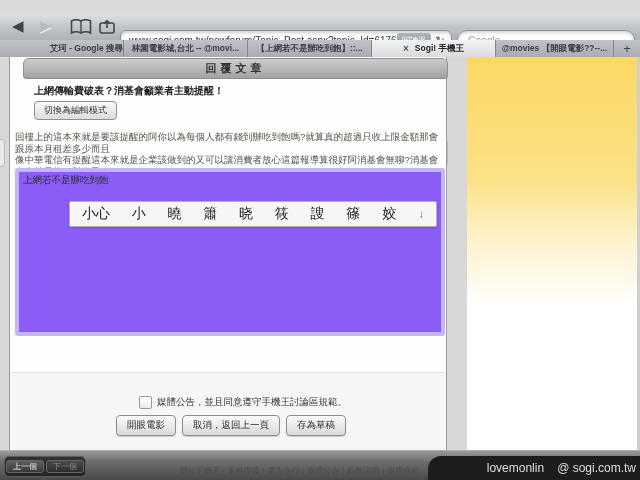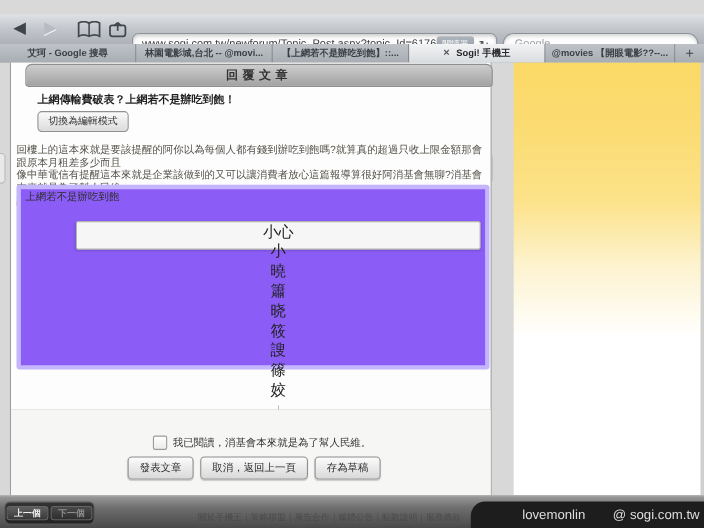--- a/index.html
+++ b/index.html
@@ -64,45 +64,45 @@
     background:linear-gradient(#fafafa,#dcdcdc);border:1px solid #909090;border-radius:4px;
     font-size:9px;color:#333;font-family:inherit;}
   .bodytext{position:absolute;left:5px;top:74px;width:430px;font-size:9.5px;line-height:11.5px;color:#55524a;}
   .textarea{position:absolute;left:5px;top:111px;width:430px;height:168px;background:#8b5cf6;
     border:4px solid #c4b5fd;border-radius:3px;box-sizing:border-box;font-size:9.5px;color:#2e2e2e;
     padding:2px 4px;}
   .ta-line{line-height:12px;}
   .composing{border-bottom:1px solid #4a4a4a;}
   .imebar{position:absolute;left:50px;top:29px;width:368px;height:26px;background:#f6f6f6;
     border:1px solid #b3b3b3;border-radius:2px;box-shadow:0 1px 2px rgba(0,0,0,.15);
-    display:flex;align-items:center;justify-content:space-between;padding:0 12px;box-sizing:border-box;flex-direction:column;}
+    display:flex;align-items:center;justify-content:space-between;padding:0 12px;box-sizing:border-box;}
   .cand{font-size:14px;color:#222;white-space:nowrap;}
   .cand-more{font-size:12px;color:#8a8a8a;}
   .formdivider{position:absolute;left:0;top:315px;width:100%;border-top:1px solid #e2e2e0;}
   .formfoot{position:absolute;left:0;top:316px;width:100%;height:77px;background:#f6f6f4;}
   .agreerow{position:absolute;left:129px;top:23px;display:flex;align-items:center;gap:5px;}
   .checkbox{width:11px;height:11px;background:linear-gradient(#fff,#ececec);border:1px solid #9b9b9b;border-radius:2px;}
   .agreelabel{font-size:9.5px;color:#333;}
   .btnrow{position:absolute;left:106px;top:42px;display:flex;gap:6px;}
   .formbtn{height:21px;padding:0 10px;background:linear-gradient(#fbfbfb,#d9d9d9);
     border:1px solid #8e8e8e;border-radius:4px;font-size:9.5px;color:#2e2e2e;font-family:inherit;
     box-shadow:0 1px 1px rgba(0,0,0,.18);white-space:nowrap;}
   
   .bottombar{position:absolute;left:0;top:450px;width:640px;height:30px;
     background:linear-gradient(#9a9a9a,#6e6e6e 35%,#474747);border-top:1px solid #b0b0b0;}
   .assistant{position:absolute;left:4px;top:5px;height:17px;background:rgba(10,10,10,.65);
     border:1px solid #5a5a5a;border-radius:5px;display:flex;align-items:center;padding:1px;gap:2px;}
   .asst-btn{height:13px;padding:0 6px;border-radius:3px;font-size:8px;font-family:inherit;
-    display:flex;align-items:center;border:1px solid #666;font-weight:bold;}
+    display:flex;align-items:center;border:1px solid #666;}
   .asst-prev{background:linear-gradient(#606060,#383838);color:#f2f2f2;}
   .asst-next{background:linear-gradient(#4a4a4a,#2e2e2e);color:#8f8f8f;}
   .faintfooter{position:absolute;left:180px;top:465px;font-size:8px;color:#3c3c3c;opacity:.55;white-space:nowrap;}
   .wmwrap{position:absolute;right:0;top:456px;width:212px;height:24px;background:#1d1d1d;
     border-radius:13px 0 0 0;display:flex;align-items:center;justify-content:flex-end;}
-  .wmtext{font-size:12px;color:#dedede;padding-right:4px;display:flex;gap:25px;}
+  .wmtext{font-size:12px;color:#dedede;padding-right:4px;display:flex;gap:13px;}
   .icon-svg{display:block;}
 </style>
 </head>
 <body>
 
 <div id="screen">
 
 
   <div class="toolbar">
     <button class="navbtn nav-back">◀</button>
@@ -124,21 +124,21 @@
       <span class="urltext">www.sogi.com.tw/newforum/Topic_Post.aspx?topic_Id=617626</span>
       <span class="readerbadge">閱讀器</span>
       <button class="reloadbtn">↻</button>
     </div>
     <div class="searchfield">
       <span class="searchph">Google</span>
     </div>
   </div>
 
   <div class="tabbar">
-    <div class="tab" style="width:124px;">
+    <div class="tab" style="width:124px;justify-content:flex-end;">
       <span>艾珂 - Google 搜尋</span>
     </div>
     <div class="tab" style="width:124px;">
       <span>林園電影城,台北 -- @movi...</span>
     </div>
     <div class="tab" style="width:124px;">
       <span>【上網若不是辦吃到飽】::...</span>
     </div>
     <div class="tab active" style="width:124px;">
       <span class="tabclose">×</span>
@@ -154,21 +154,21 @@
   <div class="rightpanel"></div>
   <div class="rightsliver"></div>
 
   <div class="scrollpill" style="left:-3px;top:139px;"></div>
   <div class="scrollpill" style="left:440px;top:139px;"></div>
 
   <div class="panel">
 
     <div class="headerbar">回覆文章</div>
 
-    <div class="headline">上網傳輸費破表？上網若不是辦吃到飽！</div>
+    <div class="headline">上網傳輸費破表？消基會籲業者主動提醒！</div>
 
     <button class="modebtn">切換為編輯模式</button>
 
     <div class="bodytext">
       <div>回樓上的這本來就是要該提醒的阿你以為每個人都有錢到辦吃到飽嗎?就算真的超過只收上限金額那會跟原本月租差多少而且</div>
       <div>像中華電信有提醒這本來就是企業該做到的又可以讓消費者放心這篇報導算很好阿消基會無聊?消基會本來就是為了幫人民維</div>
       <div>護權益而存在阿我看是你才無聊發言無聊言論吐吐口水</div>
     </div>
 
     <div class="textarea">
@@ -184,24 +184,24 @@
         <span class="cand">篠</span>
         <span class="cand">姣</span>
         <span class="cand cand-more">↓</span>
       </div>
     </div>
 
     <div class="formdivider"></div>
     <div class="formfoot">
       <div class="agreerow">
         <span class="checkbox"></span>
-        <span class="agreelabel">我已閱讀，消基會本來就是為了幫人民維。</span>
+        <span class="agreelabel">媒體公告，並且同意遵守手機王討論區規範。</span>
       </div>
       <div class="btnrow">
-        <button class="formbtn">發表文章</button>
+        <button class="formbtn">開眼電影</button>
         <button class="formbtn">取消，返回上一頁</button>
         <button class="formbtn">存為草稿</button>
       </div>
     </div>
   </div>
 
   <div class="bottombar">
     <div class="assistant">
       <button class="asst-btn asst-prev">上一個</button>
       <button class="asst-btn asst-next">下一個</button>

